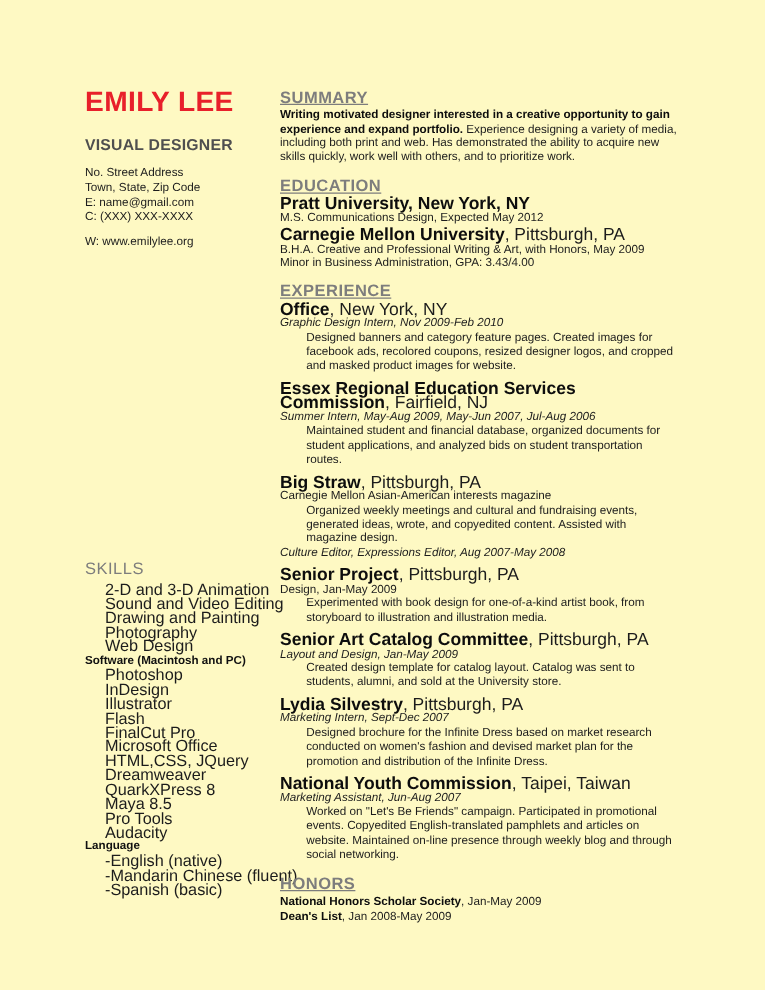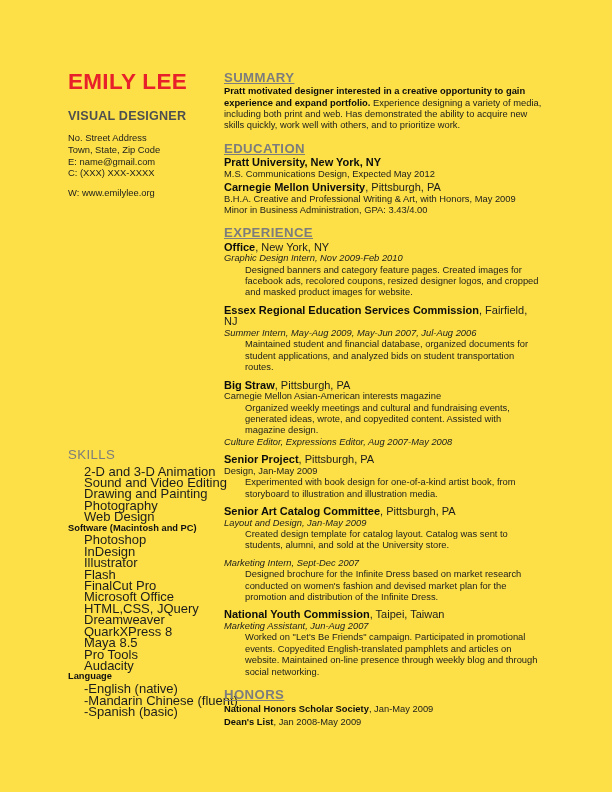--- a/index.html
+++ b/index.html
@@ -11,21 +11,21 @@
     width: 612px;
     height: 792px;
     font-family: "Liberation Sans", sans-serif;
     color: #1a1a1a;
     position: relative;
     overflow: hidden;
   }
   .page {
     position: absolute;
     inset: 0;
-    background: #fde047;
+    background: #fef9c3;
   }
 
   
   .left-col {
     position: absolute;
     left: 68px;
     top: 70px;
     width: 150px;
   }
   .name {
@@ -109,21 +109,21 @@
     font-size: 9.35px;
     line-height: 11.4px;
     color: #1c1c1c;
     margin: 0;
   }
   .para b { font-weight: bold; color: #0d0d0d; }
   .entry {
     margin-bottom: 6px;
   }
   .entry-title {
-    font-size: 11px;
+    font-size: 14px;
     line-height: 11.6px;
     color: #1c1c1c;
   }
   .entry-title .org { font-weight: bold; color: #0d0d0d; }
   .entry-sub {
     font-size: 9.35px;
     line-height: 11.4px;
     color: #1c1c1c;
   }
   .entry-sub.ital { font-style: italic; }
@@ -182,21 +182,21 @@
     <div class="skill-group-head">Language</div>
     <div class="skill-item">-English (native)</div>
     <div class="skill-item">-Mandarin Chinese (fluent)</div>
     <div class="skill-item">-Spanish (basic)</div>
   </div>
 
   <div class="right-col">
 
     <div class="section">
       <div class="section-head">SUMMARY</div>
-      <p class="para"><b>Pratt motivated designer interested in a creative opportunity to gain experience and expand portfolio.</b><span> Experience designing a variety of media, including both print and web. Has demonstrated the ability to acquire new skills quickly, work well with others, and to prioritize work.</span></p>
+      <p class="para"><b>Writing motivated designer interested in a creative opportunity to gain experience and expand portfolio.</b><span> Experience designing a variety of media, including both print and web. Has demonstrated the ability to acquire new skills quickly, work well with others, and to prioritize work.</span></p>
     </div>
 
     <div class="section">
       <div class="section-head">EDUCATION</div>
 
       <div class="edu-entry">
         <div class="entry-title"><span class="org">Pratt University, New York, NY</span><span></span></div>
         <div class="entry-sub">M.S. Communications Design, Expected May 2012</div>
       </div>
 
@@ -235,20 +235,21 @@
         <div class="entry-desc">Experimented with book design for one-of-a-kind artist book, from storyboard to illustration and illustration media.</div>
       </div>
 
       <div class="entry">
         <div class="entry-title"><span class="org">Senior Art Catalog Committee</span><span>, Pittsburgh, PA</span></div>
         <div class="entry-sub ital">Layout and Design, Jan-May 2009</div>
         <div class="entry-desc">Created design template for catalog layout.  Catalog was sent to students, alumni, and sold at the University store.</div>
       </div>
 
       <div class="entry">
+        <div class="entry-title"><span class="org">Lydia Silvestry</span><span>, Pittsburgh, PA</span></div>
         <div class="entry-sub ital">Marketing Intern, Sept-Dec 2007</div>
         <div class="entry-desc">Designed brochure for the Infinite Dress based on market research conducted on women's fashion and devised market plan for the promotion and distribution of the Infinite Dress.</div>
       </div>
 
       <div class="entry">
         <div class="entry-title"><span class="org">National Youth Commission</span><span>, Taipei, Taiwan</span></div>
         <div class="entry-sub ital">Marketing Assistant, Jun-Aug 2007</div>
         <div class="entry-desc">Worked on "Let's Be Friends" campaign.  Participated in promotional events.  Copyedited English-translated pamphlets and articles on website.  Maintained on-line presence through weekly blog and through social networking.</div>
       </div>
     </div>

